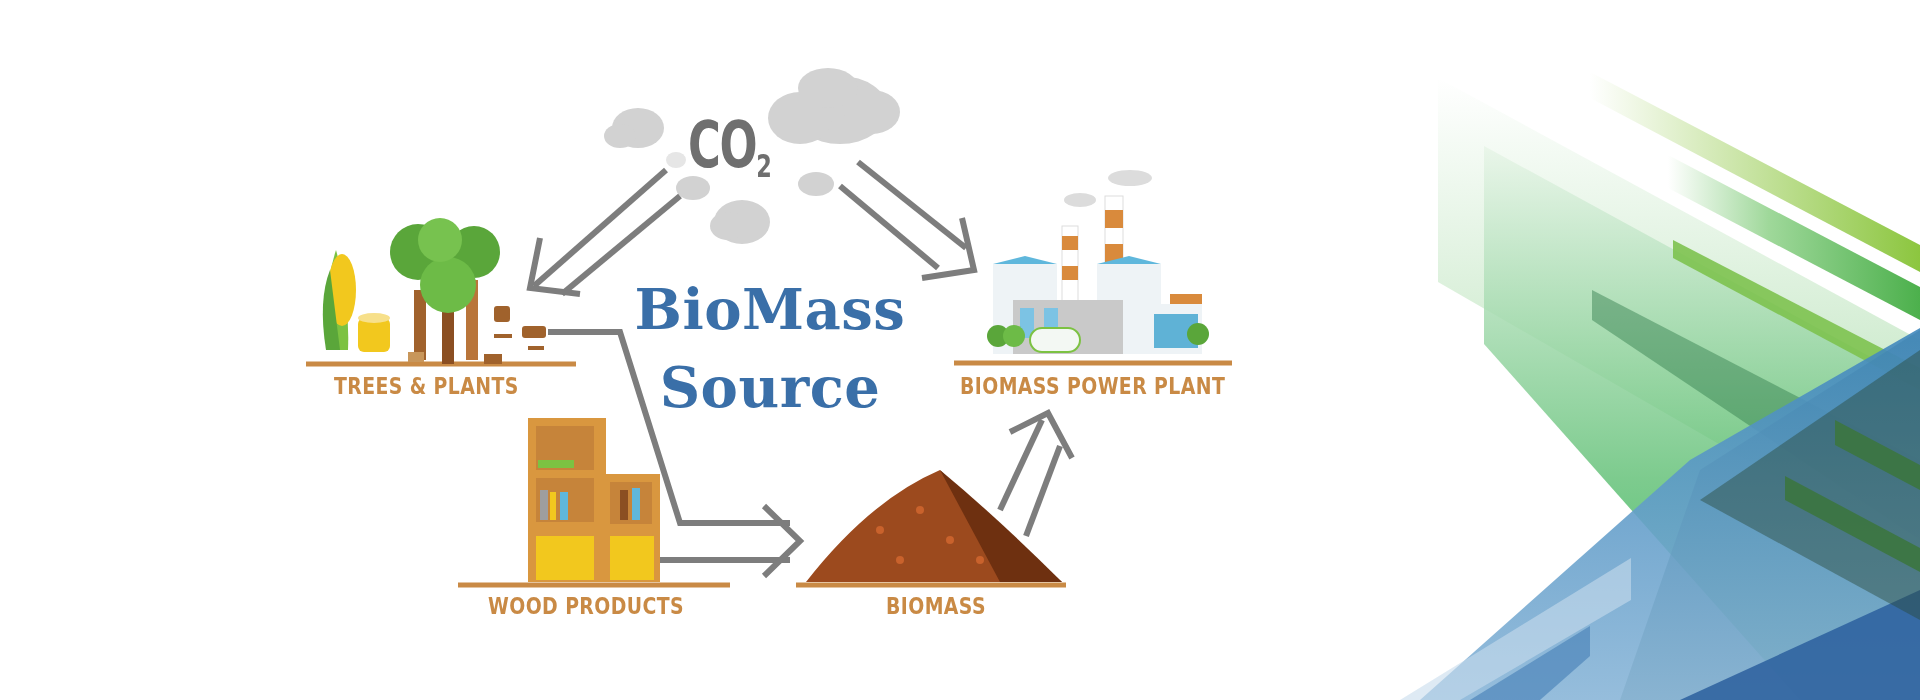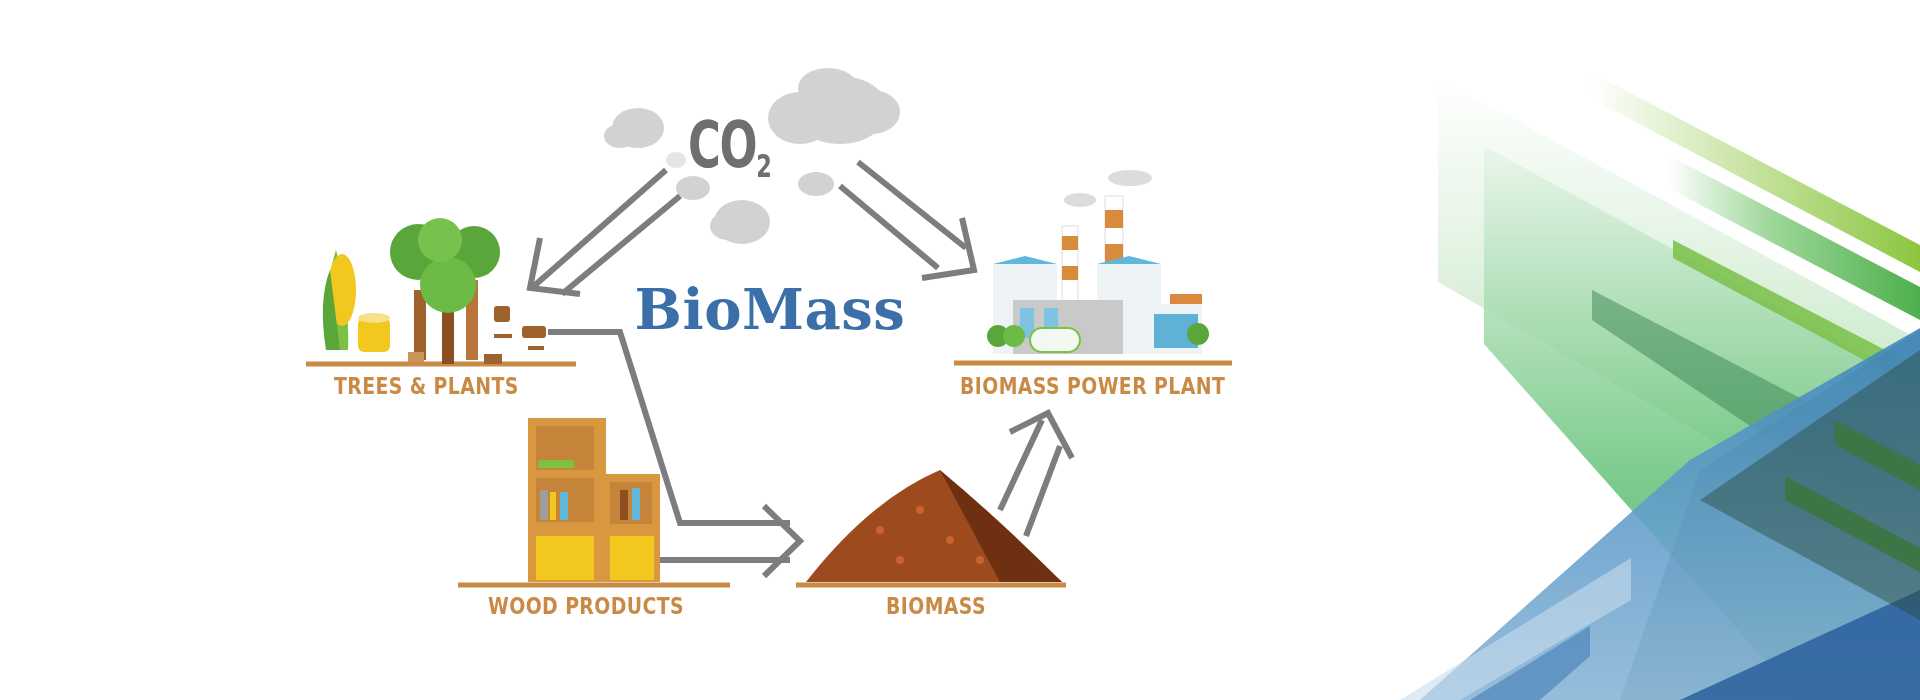--- a/index.html
+++ b/index.html
@@ -196,19 +196,20 @@
       <circle cx="950" cy="540" r="4" fill="#c9622c"></circle>
       <circle cx="900" cy="560" r="4" fill="#c9622c"></circle>
       <circle cx="980" cy="560" r="4" fill="#c9622c"></circle>
     </g>
   </svg>
 
   <div class="co2"><span>CO</span><sub>2</sub></div>
 
   <div class="title">
     <div>BioMass</div>
+    <div>Source</div>
   </div>
 
   <div class="label" style="left:334px; top:373px;">TREES &amp; PLANTS</div>
   <div class="label" style="left:960px; top:373px;">BIOMASS POWER PLANT</div>
   <div class="label" style="left:488px; top:593px;">WOOD PRODUCTS</div>
   <div class="label" style="left:886px; top:593px;">BIOMASS</div>
 </div>
 
 </body></html>

